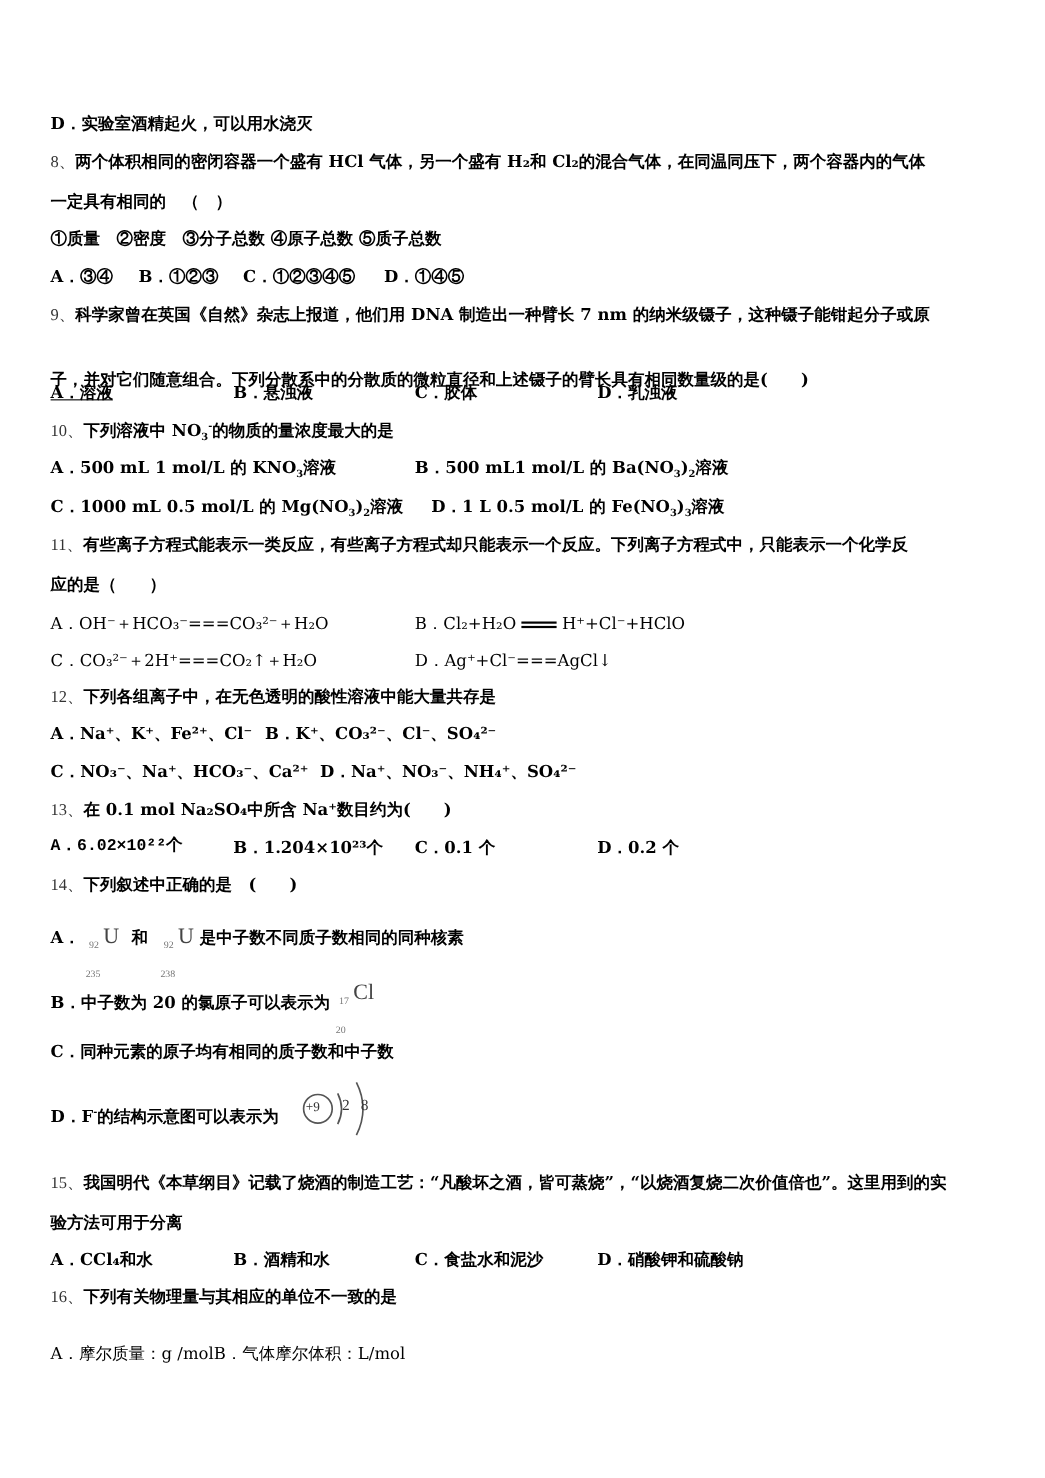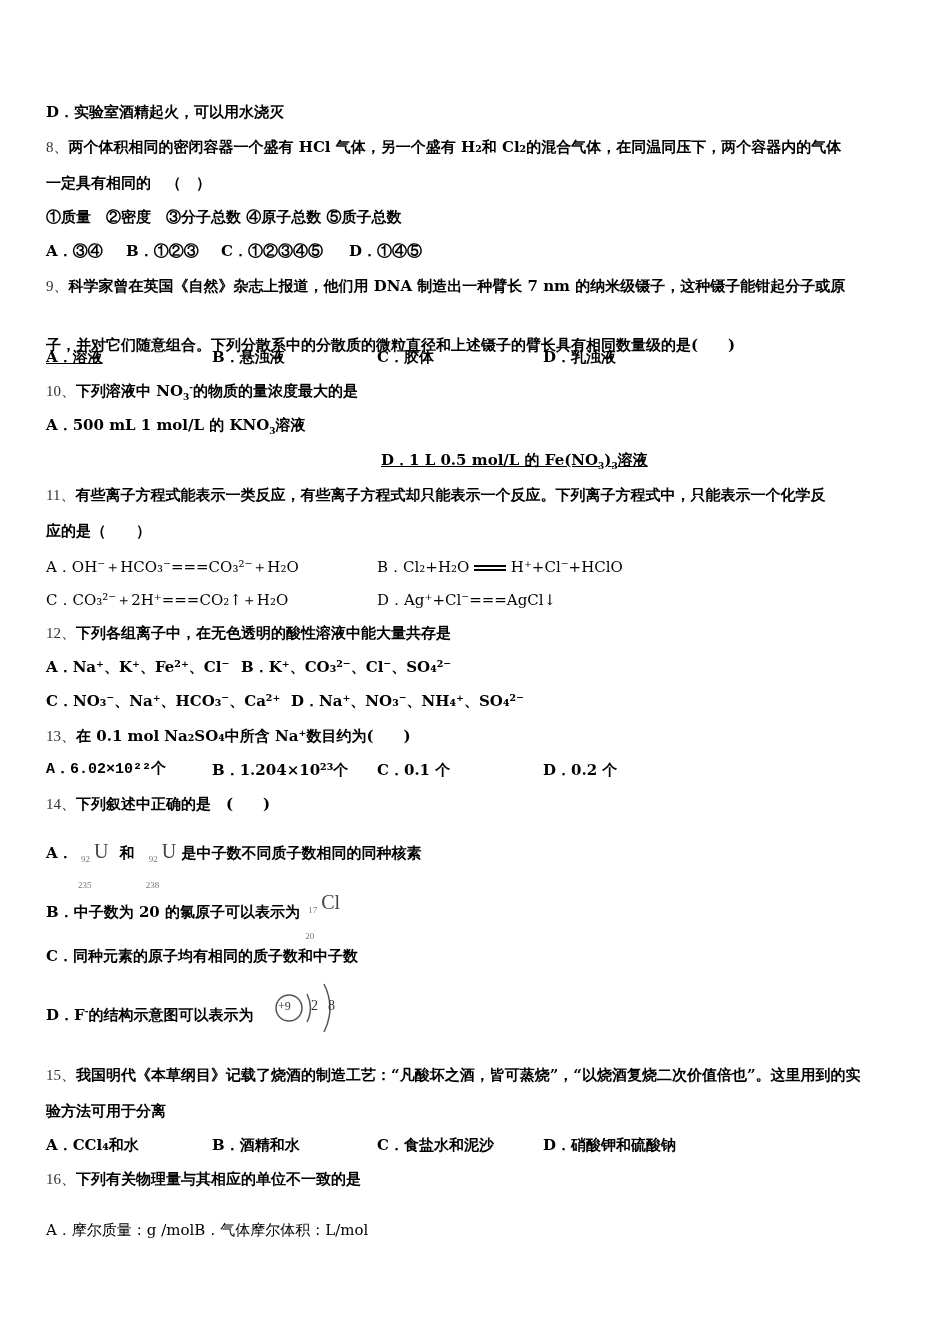--- a/index.html
+++ b/index.html
@@ -44,23 +44,25 @@
   <span class="opt" style="left:166px;">B．悬浊液</span>
   <span class="opt" style="left:331px;">C．胶体</span>
   <span class="opt" style="left:497px;">D．乳浊液</span>
 </div>
 
 <div class="line" style="top:381px;">
   <span class="num">10、</span><span>下列溶液中 NO</span><sub>3</sub><sup>-</sup><span>的物质的量浓度最大的是</span>
 </div>
 <div class="line" style="top:415px;width:880px;height:20px;">
   <span class="opt" style="left:0;"><span>A．500 mL 1 mol/L 的 KNO</span><sub>3</sub><span>溶液</span></span>
+  <span class="opt" style="left:331px;"><span>B．500 mL1 mol/L 的 Ba(NO</span><sub>3</sub><span>)</span><sub>2</sub><span>溶液</span></span>
 </div>
 <div class="line" style="top:450px;width:880px;height:20px;">
-  <span class="opt" style="left:335px;text-decoration:underline;"><span>D．1 L 0.5 mol/L 的 Fe(NO</span><sub>3</sub><span>)</span><sub>3</sub><span>溶液</span></span>
+  <span class="opt" style="left:0;"><span>C．1000 mL 0.5 mol/L 的 Mg(NO</span><sub>3</sub><span>)</span><sub>2</sub><span>溶液</span></span>
+  <span class="opt" style="left:346px;"><span>D．1 L 0.5 mol/L 的 Fe(NO</span><sub>3</sub><span>)</span><sub>3</sub><span>溶液</span></span>
 </div>
 
 <div class="line" style="top:485px;">
   <span class="num">11、</span><span>有些离子方程式能表示一类反应，有些离子方程式却只能表示一个反应。下列离子方程式中，只能表示一个化学反</span>
 </div>
 <div class="line" style="top:521px;">应的是（　　）</div>
 <div class="line" style="top:557px;width:880px;height:20px;">
   <span class="opt mono" style="left:0;">A．OH⁻＋HCO₃⁻===CO₃²⁻＋H₂O</span>
   <span class="opt mono" style="left:331px;"><span>B．Cl₂+H₂O</span> <span class="eq"></span> <span>H⁺+Cl⁻+HClO</span></span>
 </div>

